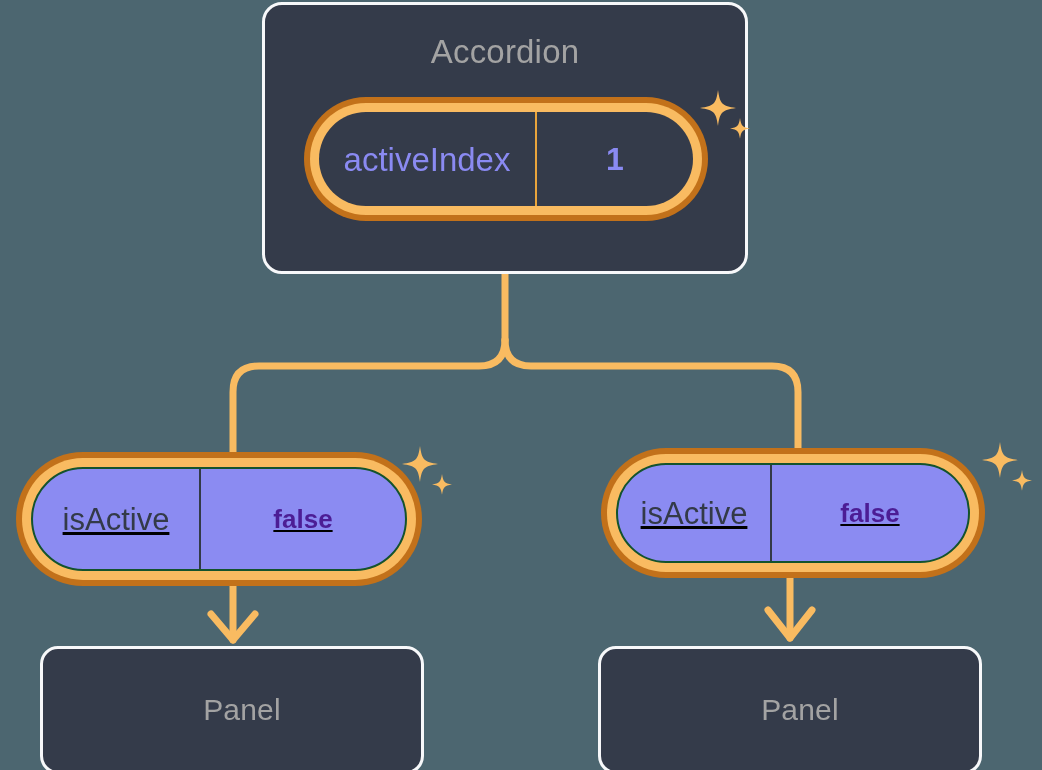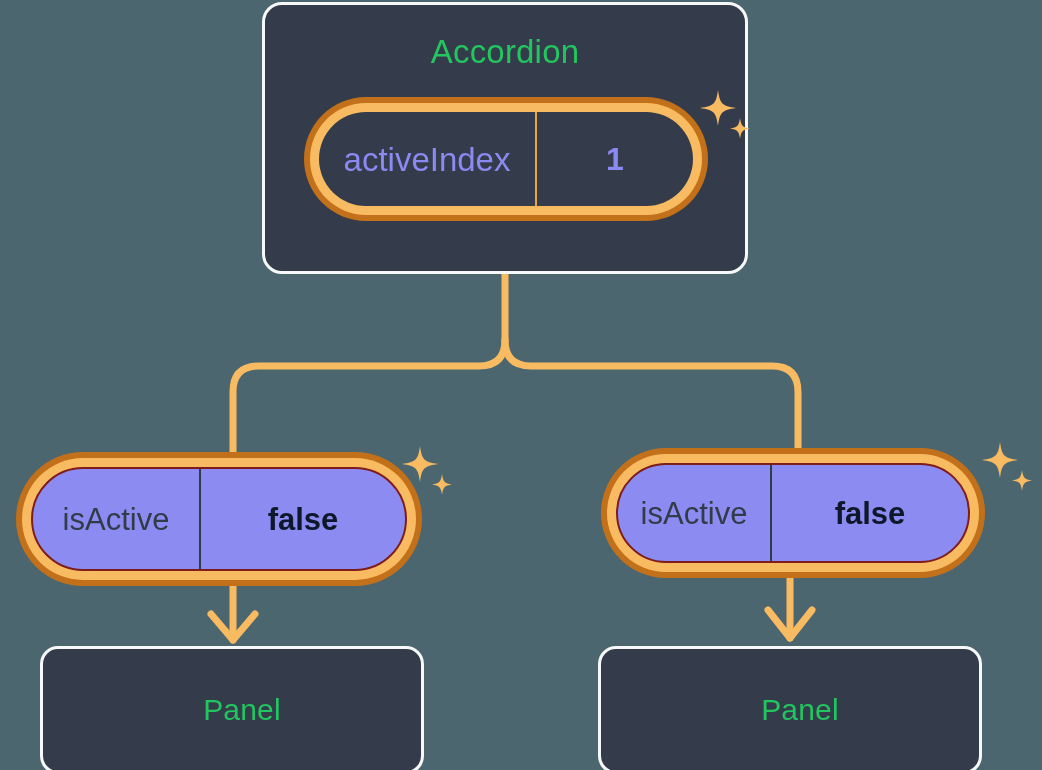--- a/index.html
+++ b/index.html
@@ -36,21 +36,21 @@
     position: absolute;
     box-sizing: border-box;
     background: #343b4a;
     border: 3px solid #f7f8fa;
     border-radius: 18px;
     display: flex;
     align-items: center;
     justify-content: center;
   }
   .card-title {
-    color: #22c55e;
+    color: #a3a3a3;
     font-size: 33px;
     font-weight: 400;
     letter-spacing: 0.2px;
     line-height: 1;
     white-space: nowrap;
   }
 
   #accordion-card {
     left: 262px;
     top: 2px;
@@ -123,31 +123,32 @@
   #pill-activeindex .pill-val {
     flex: 1 1 auto;
     color: #8a8af2;
     font-size: 32px;
     font-weight: 700;
   }
 
   
   .pill-bool .pill-body {
     background: #8b8bf2;
-    border: 2px solid #7f1d1d;
+    border: 2px solid #14532d;
+    text-decoration: underline;
   }
   .pill-bool .pill-key {
     color: #333a48;
     font-size: 31px;
     font-weight: 400;
     border-right: 2px solid #333a48;
   }
   .pill-bool .pill-val {
-    color: #0f172a;
-    font-size: 31px;
+    color: #4c1d95;
+    font-size: 26px;
     font-weight: 700;
   }
 
   #pill-isactive-false { left: 16px;  top: 452px; width: 406px; height: 134px; }
   #pill-isactive-false .pill-key { flex: 0 0 166px; }
   #pill-isactive-false .pill-val { flex: 1 1 auto; }
 
   #pill-isactive-true  { left: 601px; top: 448px; width: 384px; height: 130px; }
   #pill-isactive-true .pill-key { flex: 0 0 152px; }
   #pill-isactive-true .pill-val { flex: 1 1 auto; }

